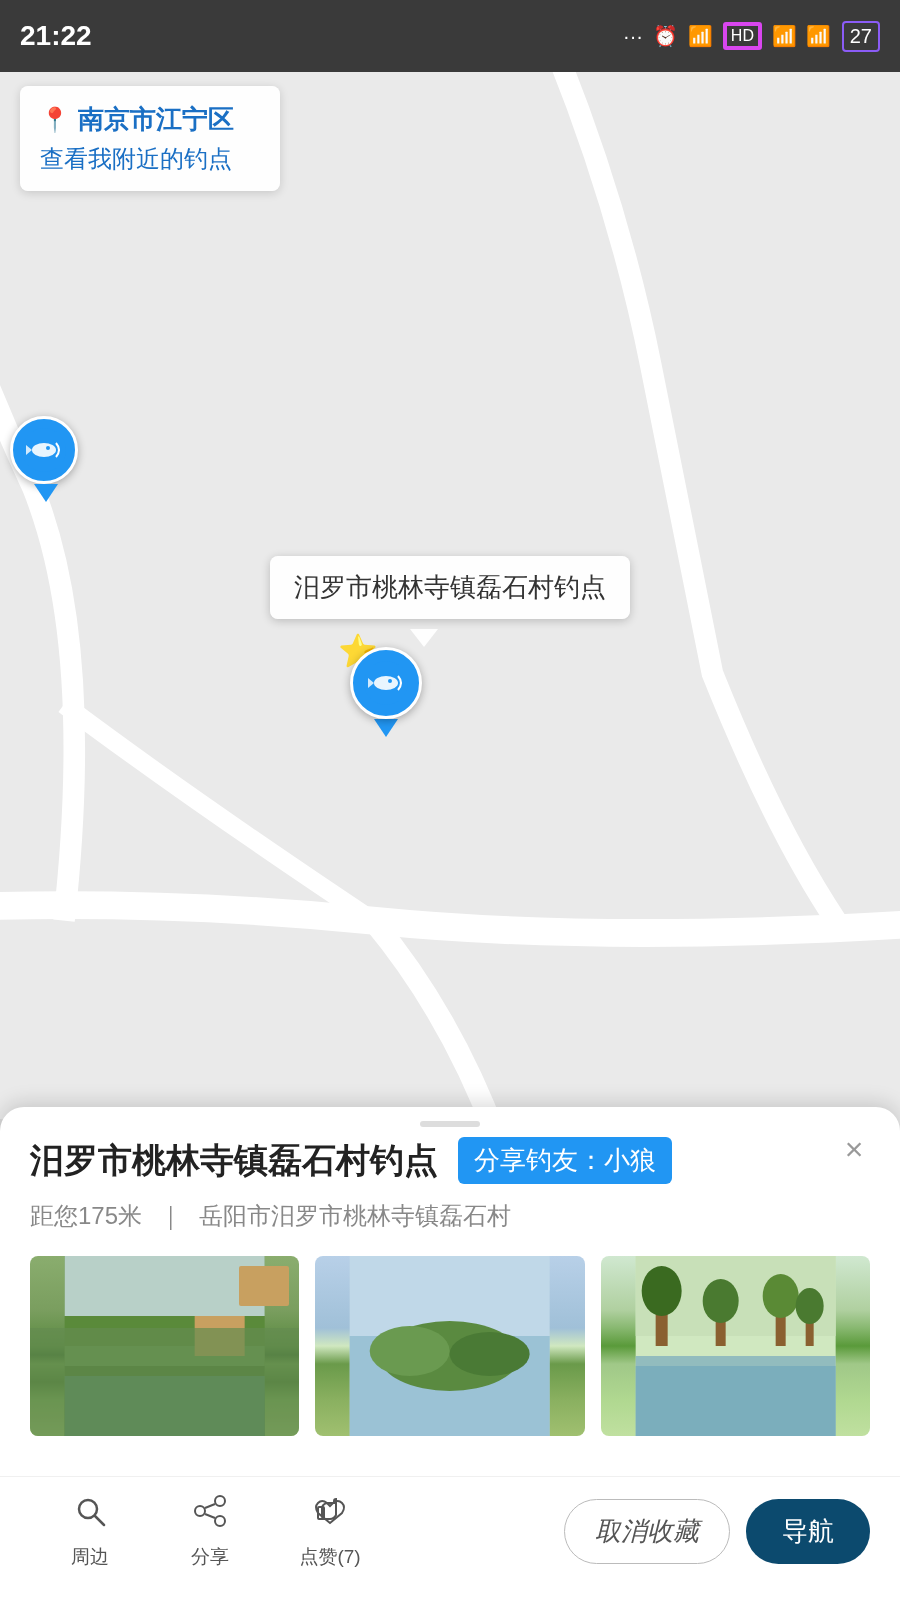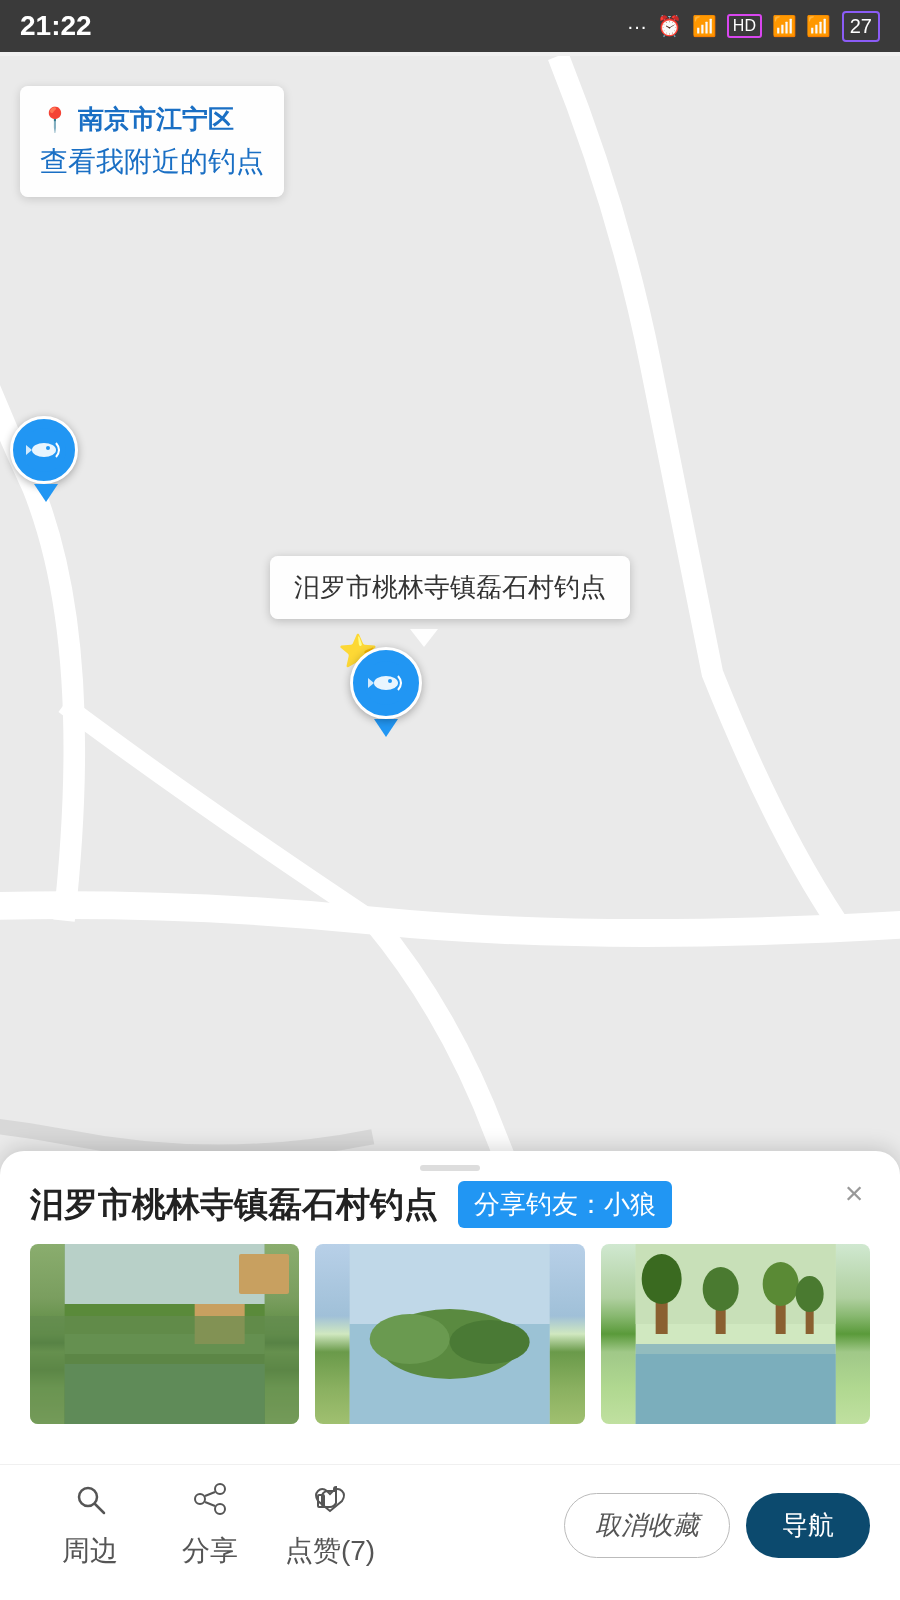--- a/index.html
+++ b/index.html
@@ -1,21 +1,21 @@
 <!DOCTYPE html>
 <html><head>
   <meta charset="utf-8">
   <meta name="viewport" content="width=900px">
   <style>
     * { margin: 0; padding: 0; box-sizing: border-box; }
     body { width: 900px; height: 1600px; overflow: hidden; font-family: -apple-system, 'PingFang SC', 'Helvetica Neue', sans-serif; background: #f0f0f0; position: relative; }
 
     
     .status-bar {
-      position: absolute; top: 0; left: 0; right: 0; height: 52px;
+      position: absolute; top: 0; left: 0; right: 0; height: 72px;
       background: #3a3a3a; display: flex; align-items: center;
       padding: 0 20px; z-index: 100; justify-content: space-between;
     }
     .status-time { color: #fff; font-size: 28px; font-weight: 600; }
     .status-icons { display: flex; align-items: center; gap: 10px; }
     .status-icons span { color: #fff; font-size: 20px; }
     .battery-icon { border: 2px solid #8b5cf6; border-radius: 4px; padding: 2px 6px; font-size: 18px; color: #fff; position: relative; }
 
     
     .map-area {
@@ -28,21 +28,21 @@
       position: absolute; top: 30px; left: 20px;
       background: rgba(255,255,255,0.95); border-radius: 8px;
       padding: 16px 20px; box-shadow: 0 2px 10px rgba(0,0,0,0.15);
       min-width: 260px;
     }
     .location-label .loc-title {
       display: flex; align-items: center; gap: 8px;
       font-size: 26px; color: #1a6fc4; font-weight: 600; margin-bottom: 6px;
     }
     .location-label .loc-subtitle {
-      font-size: 28px; color: #1a6fc4;
+      font-size: 24px; color: #1a6fc4;
     }
     .location-pin-icon { color: #1a6fc4; font-size: 24px; }
 
     
     .fish-marker-left {
       position: absolute; top: 360px; left: 10px;
       width: 72px; height: 84px;
     }
     .fish-marker-left .marker-bubble {
       width: 68px; height: 68px; border-radius: 50%;
@@ -157,21 +157,21 @@
     .bottom-actions {
       display: flex; align-items: center;
       padding: 16px 30px 30px; border-top: 1px solid #f0f0f0;
     }
     .action-icons { display: flex; gap: 0; flex: 1; }
     .action-item {
       display: flex; flex-direction: column; align-items: center; gap: 6px;
       min-width: 120px; cursor: pointer;
     }
     .action-icon { font-size: 36px; color: #555; }
-    .action-label { font-size: 28px; color: #555; }
+    .action-label { font-size: 19px; color: #555; }
     .action-buttons { display: flex; gap: 16px; }
     .btn-cancel {
       border: 1.5px solid #bbb; border-radius: 50px;
       padding: 14px 30px; font-size: 26px; color: #555;
       background: #fff; cursor: pointer; white-space: nowrap; font-style: italic;
     }
     .btn-navigate {
       border-radius: 50px; padding: 14px 36px;
       font-size: 26px; color: #fff;
       background: #0c4a6e; cursor: pointer; white-space: nowrap;
@@ -183,21 +183,21 @@
   </style>
 </head>
 <body>
 
 <div class="status-bar">
   <span class="status-time">21:22</span>
   <div class="status-icons">
     <span>···</span>
     <span>⏰</span>
     <span>📶</span>
-    <span style="font-size:16px;border:2px solid #d946ef;padding:1px 4px;border-radius:3px;">HD</span>
+    <span style="font-size:16px;border:4px solid #d946ef;padding:1px 4px;border-radius:3px;">HD</span>
     <span>📶</span>
     <span>📶</span>
     <span class="battery-icon">27</span>
   </div>
 </div>
 
 <div class="map-area">
 
   <svg class="map-svg" viewBox="0 0 900 1000" preserveAspectRatio="xMidYMid slice">
 
@@ -261,20 +261,25 @@
     <div class="handle-bar"></div>
   </div>
   <div class="panel-close">×</div>
 
   <div class="panel-content">
     <div class="panel-title-row">
       <span class="panel-title">汨罗市桃林寺镇磊石村钓点</span>
       <span class="share-badge">分享钓友：小狼</span>
     </div>
 
+    <div class="panel-meta">
+      <span>距您175米</span>
+      <span class="separator">｜</span>
+      <span>岳阳市汨罗市桃林寺镇磊石村</span>
+    </div>
 
     <div class="photo-grid">
       <div class="photo-item photo-1">
         
         <svg width="100%" height="100%" viewBox="0 0 200 180">
           <rect width="200" height="180" fill="#5a8a3a"></rect>
           <rect y="90" width="200" height="90" fill="#6a9a50"></rect>
           <rect y="110" width="200" height="70" fill="#4a7a30"></rect>
 
           <rect y="120" width="200" height="60" fill="rgba(100,160,200,0.4)"></rect>

